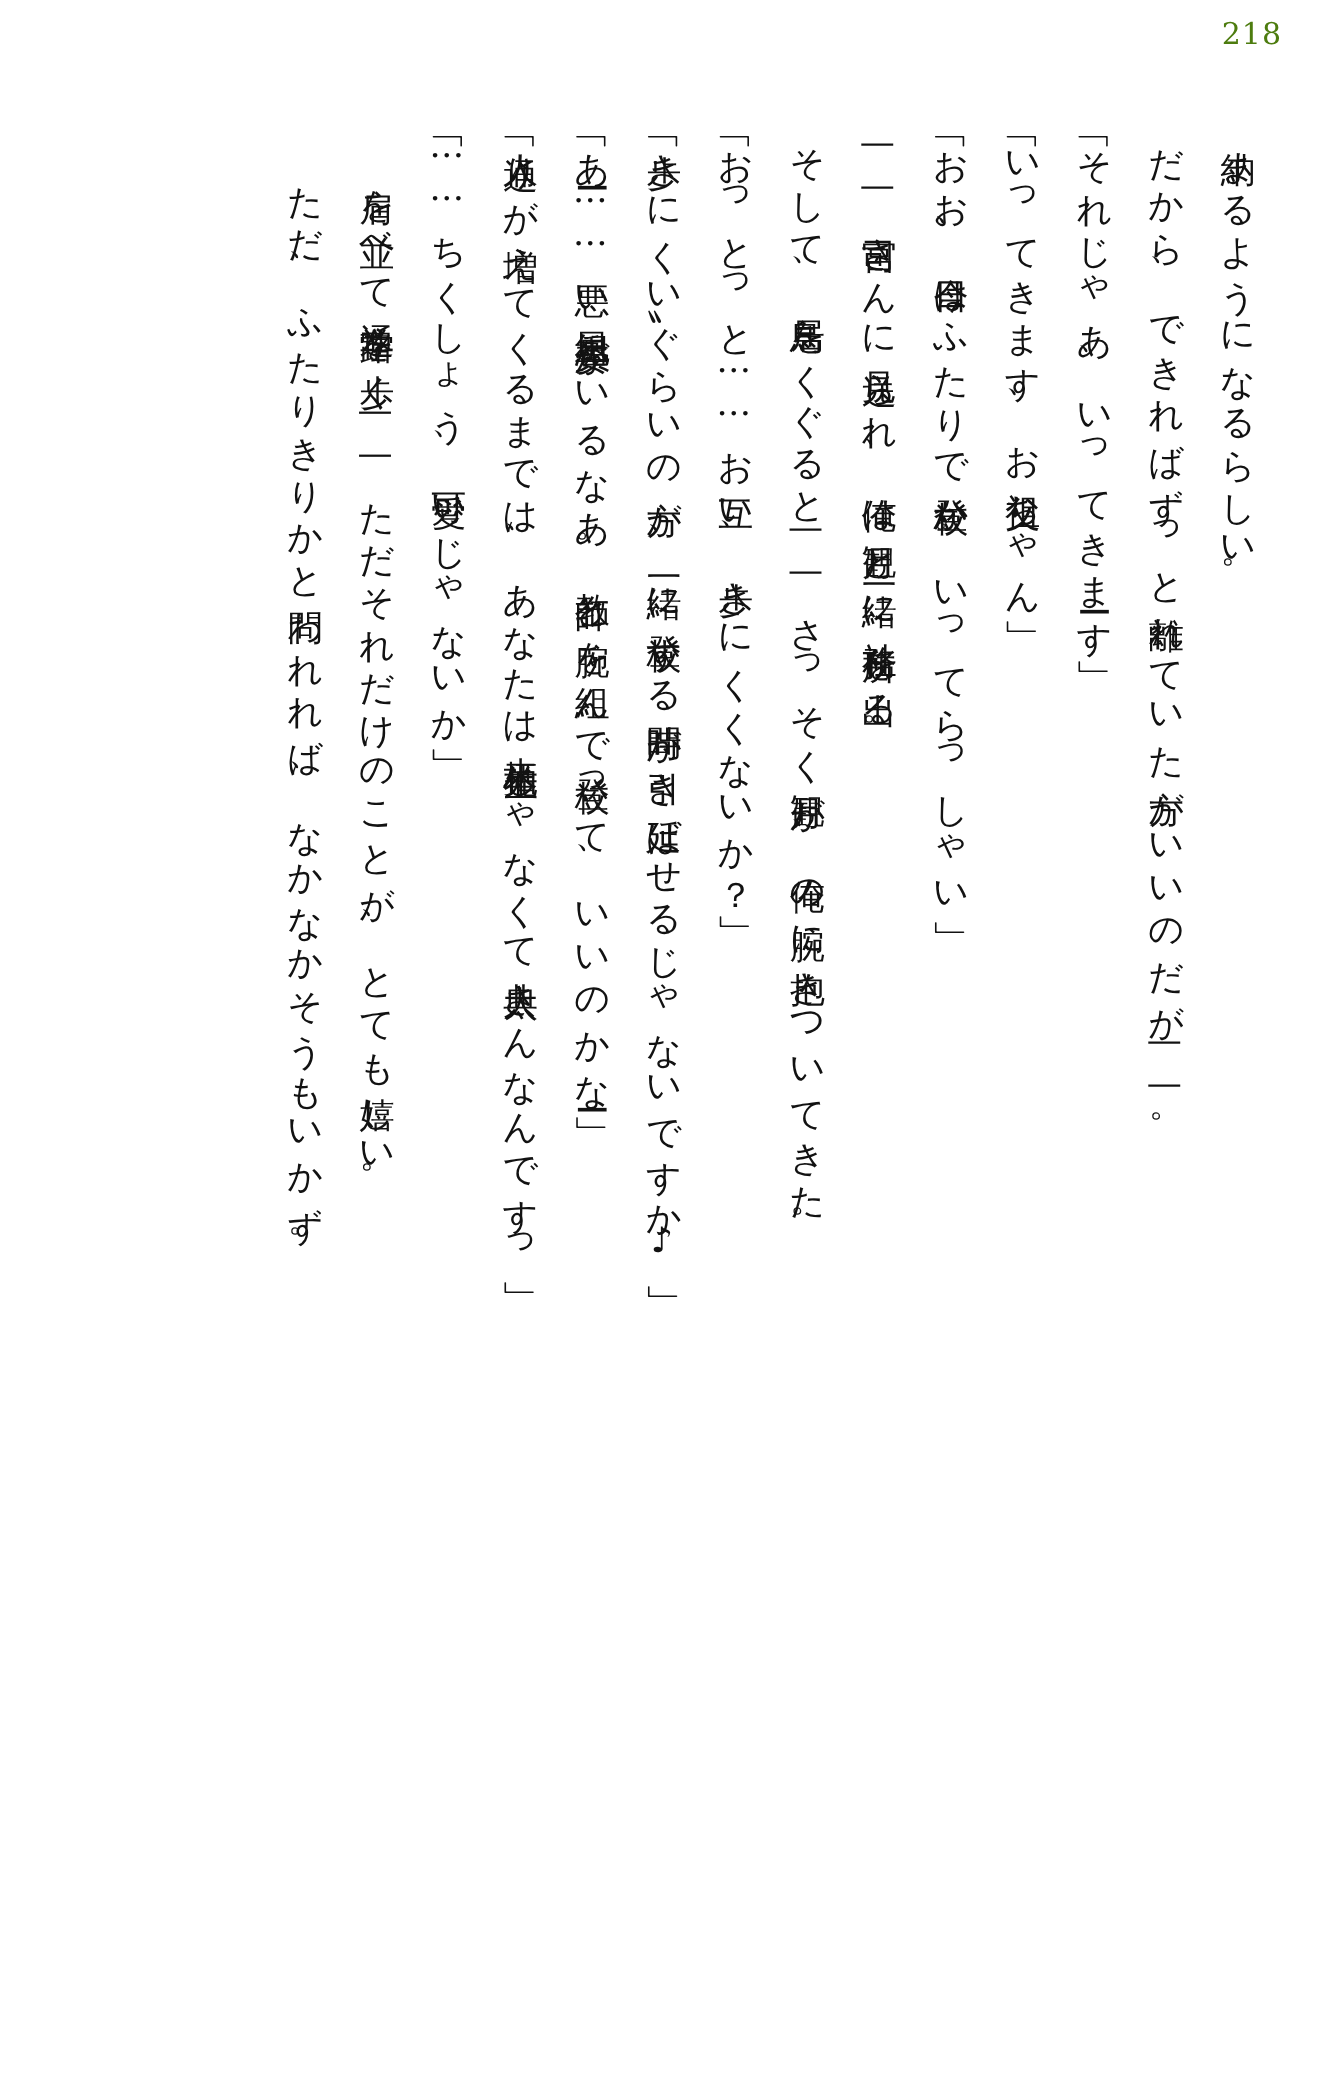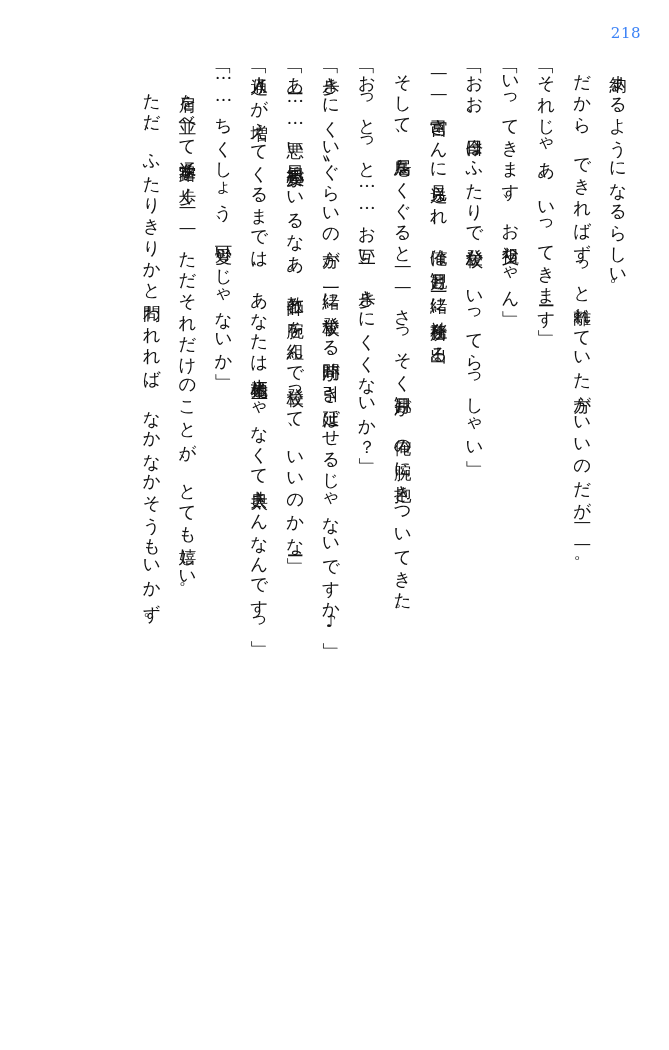--- a/index.html
+++ b/index.html
@@ -20,25 +20,25 @@
     position: absolute;
     left: 0;
     top: 0;
     width: 669px;
     height: 1050px;
     background: #ffffff;
   }
 
   .page-number {
     position: absolute;
-    top: 24px;
+    top: 8px;
     right: 28px;
     font-size: 15px;
     letter-spacing: 0.5px;
-    color: #3b82f6;
+    color: #4d7c0f;
     font-family: "DejaVu Serif", "Liberation Serif", serif;
   }
 
   .text-body {
     position: absolute;
     top: 62px;
     right: 34px;
     left: 34px;
     bottom: 26px;
     writing-mode: vertical-rl;

